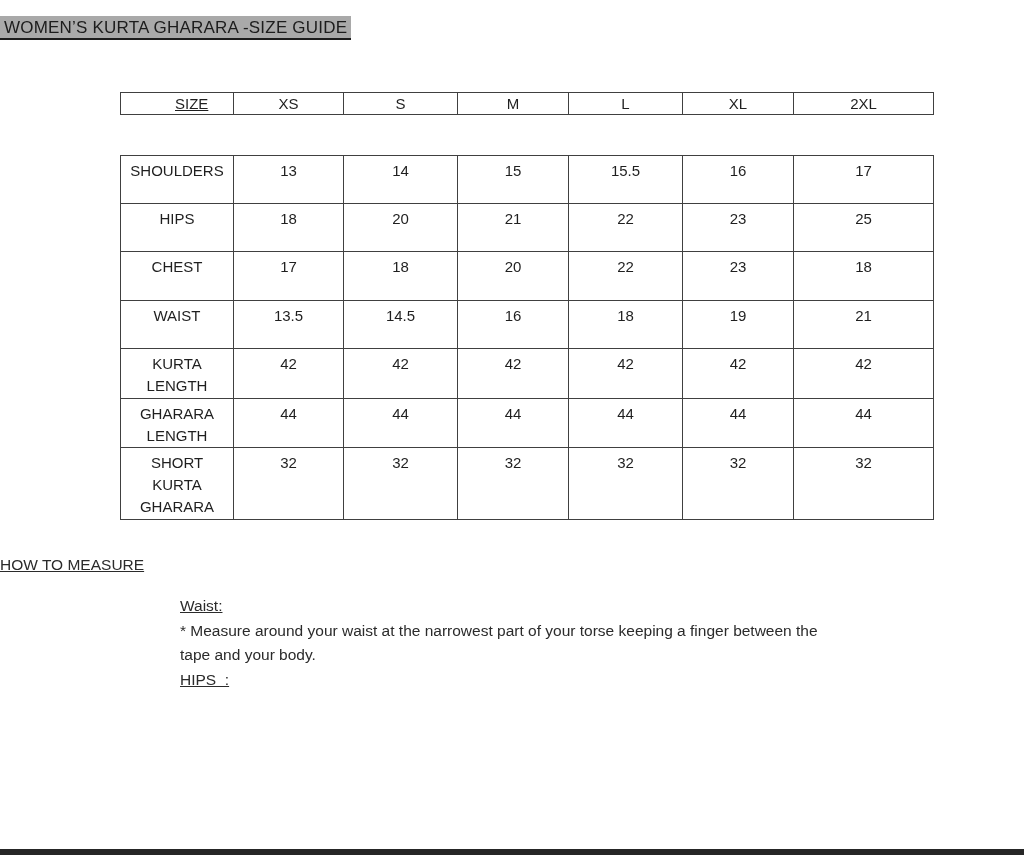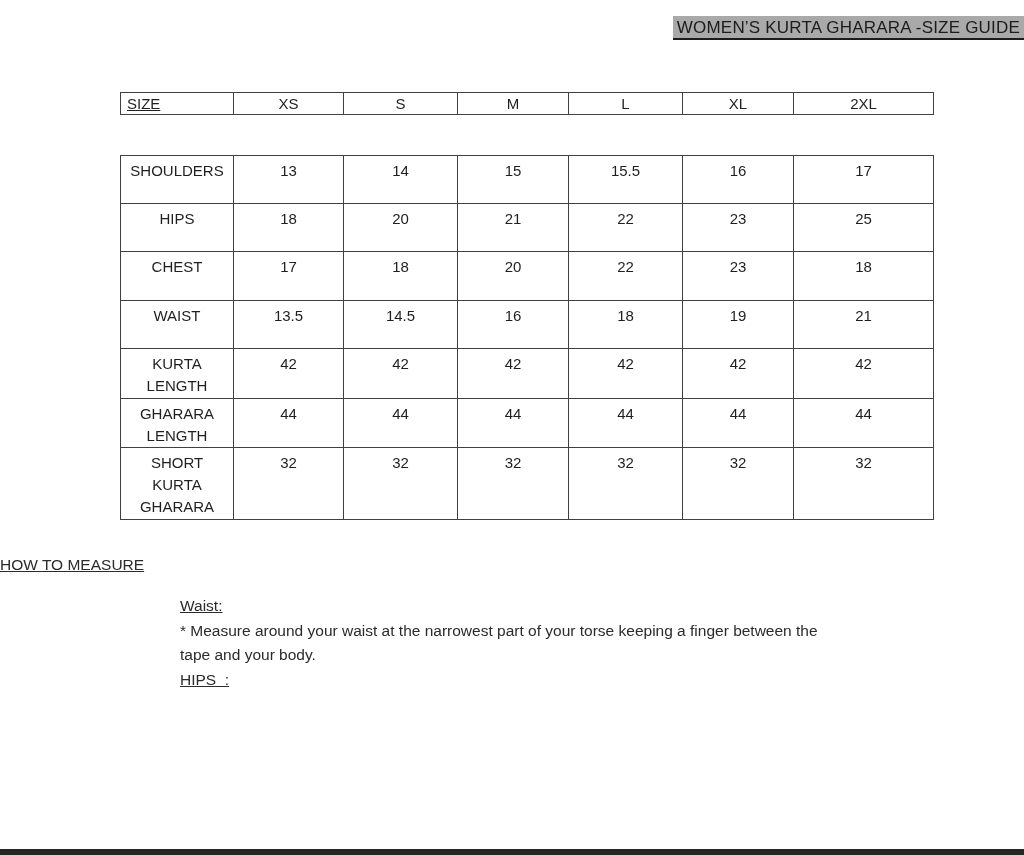--- a/index.html
+++ b/index.html
@@ -16,21 +16,21 @@
     background: #ffffff;
     overflow: hidden;
   }
 
   
   .title-row {
     position: absolute;
     top: 16px;
     left: 0;
     right: 0;
-    text-align: right;
+    text-align: left;
   }
   .title {
     display: inline-block;
     background: #a9a9a9;
     color: #1c1c1c;
     font-size: 17px;
     line-height: 21px;
     padding: 1px 4px 0 4px;
     border-bottom: 2px solid #1c1c1c;
     letter-spacing: 0.2px;
@@ -58,21 +58,21 @@
     height: 21px;
     text-align: center;
     vertical-align: middle;
     padding: 0;
     line-height: 19px;
   }
   .header-table td.size-cell {
     text-align: left;
     padding-left: 6px;
   }
-  .underline { text-decoration: underline; }
+  .underline { text-decoration: underline; margin-left: 48px; }
 
   .main-table {
     position: absolute;
     left: 120px;
     top: 155px;
     width: 813px;
   }
   .main-table td {
     text-align: center;
     vertical-align: top;

